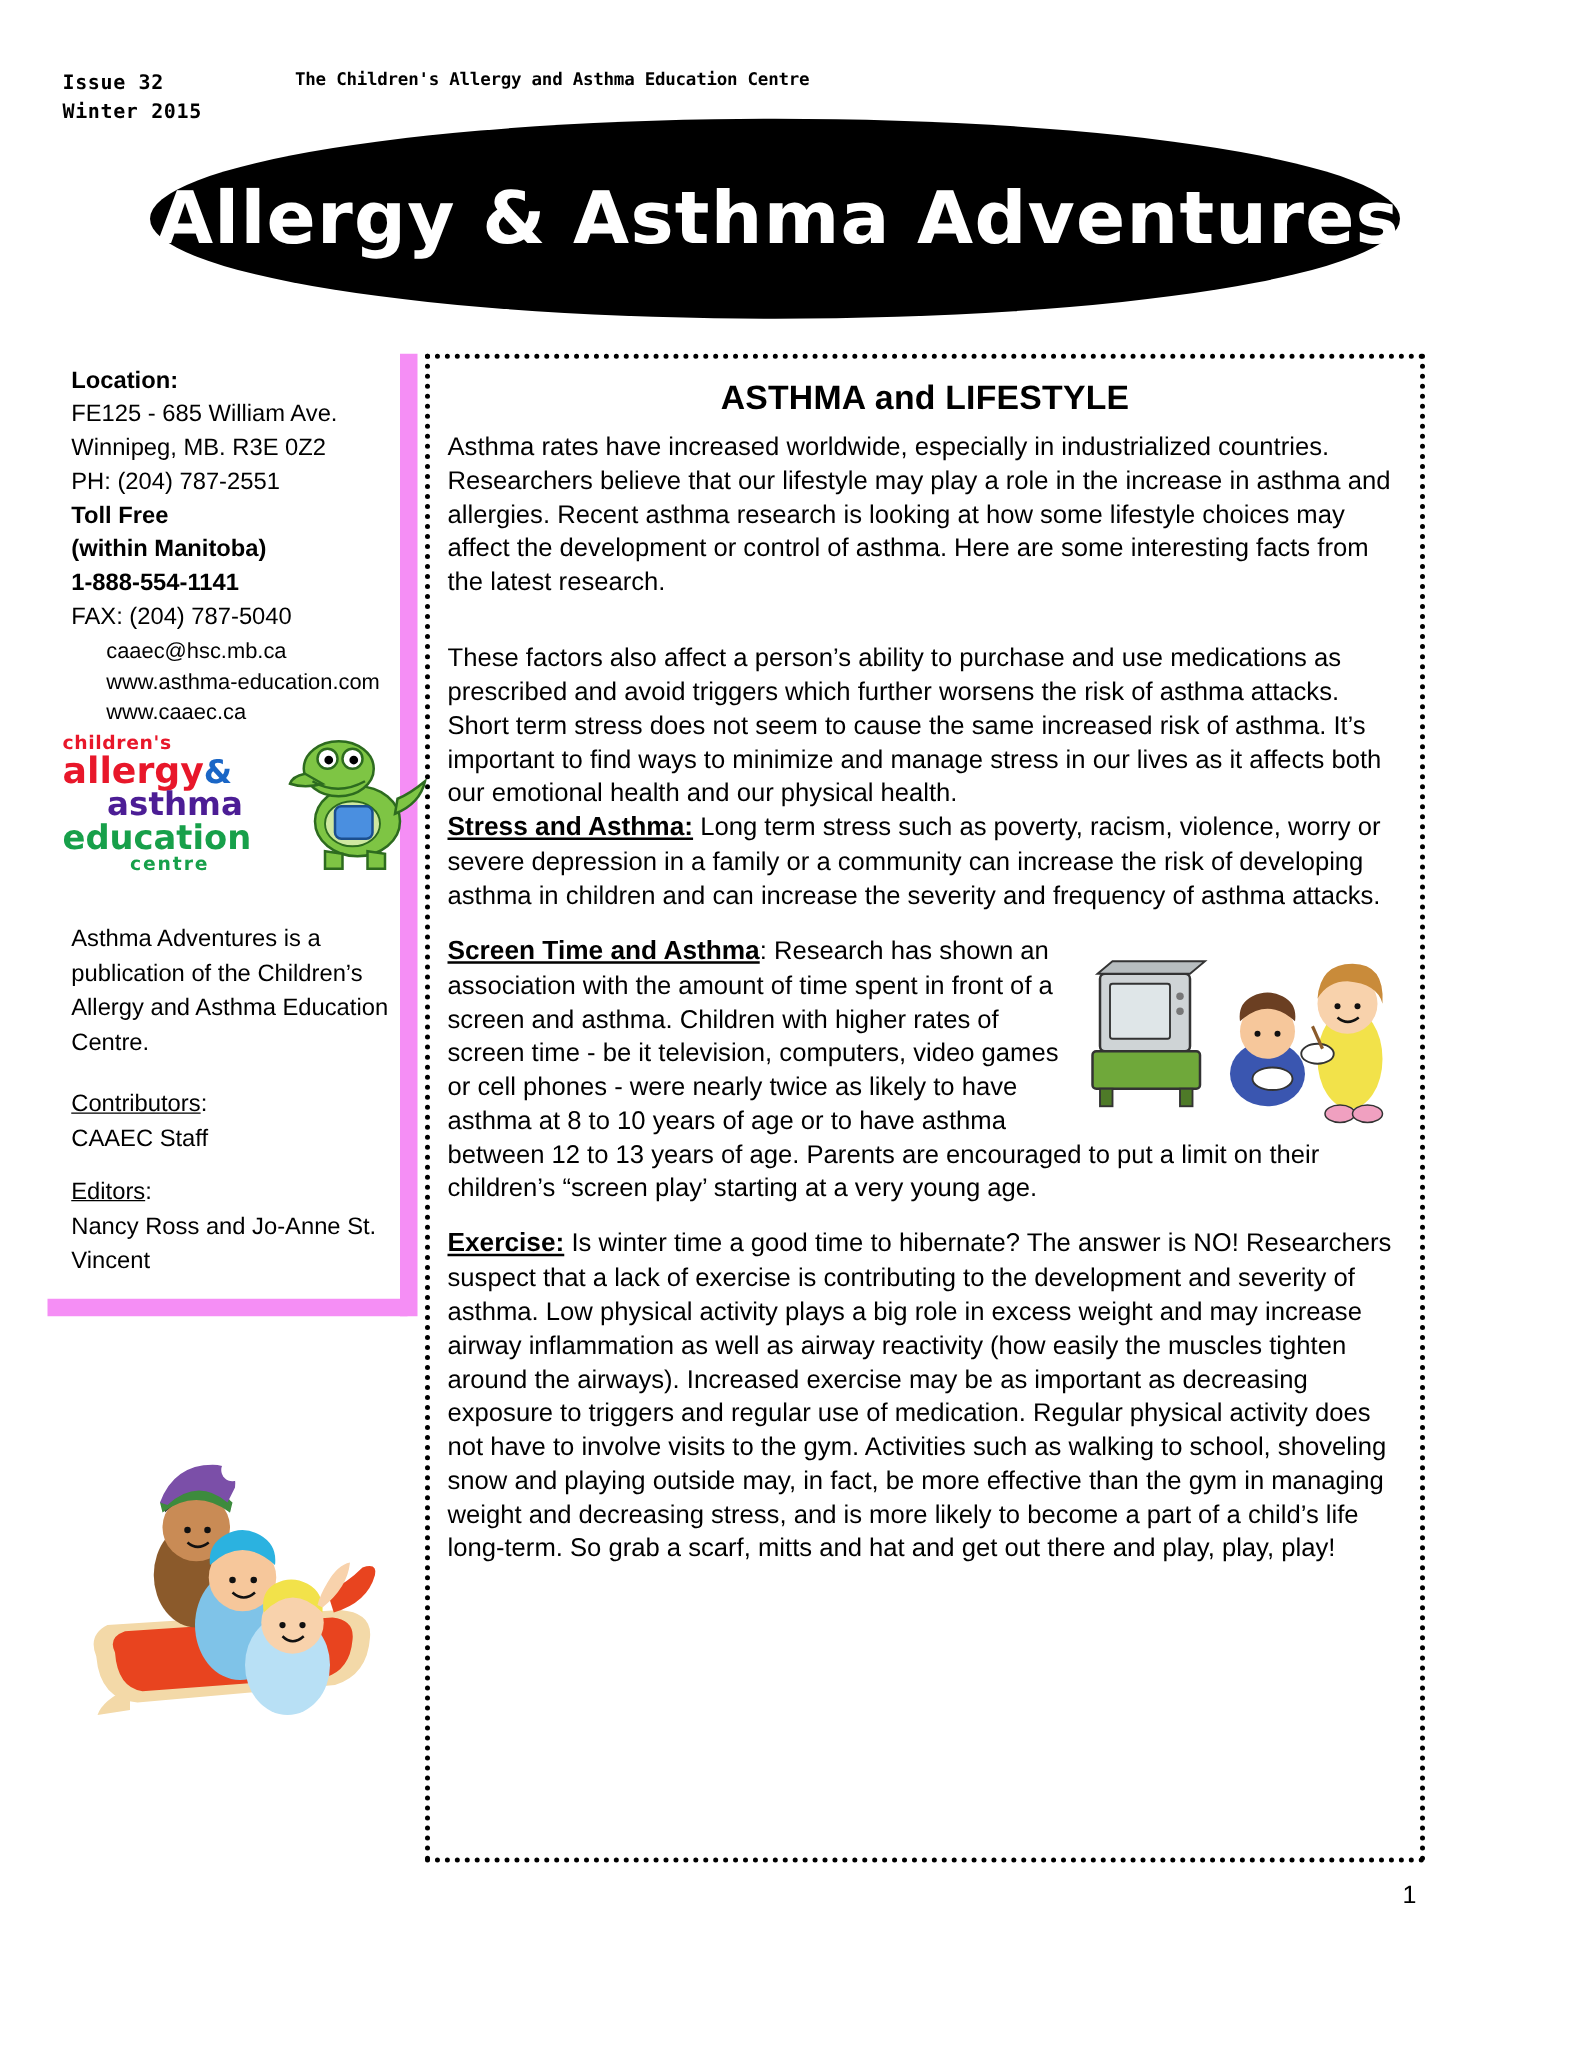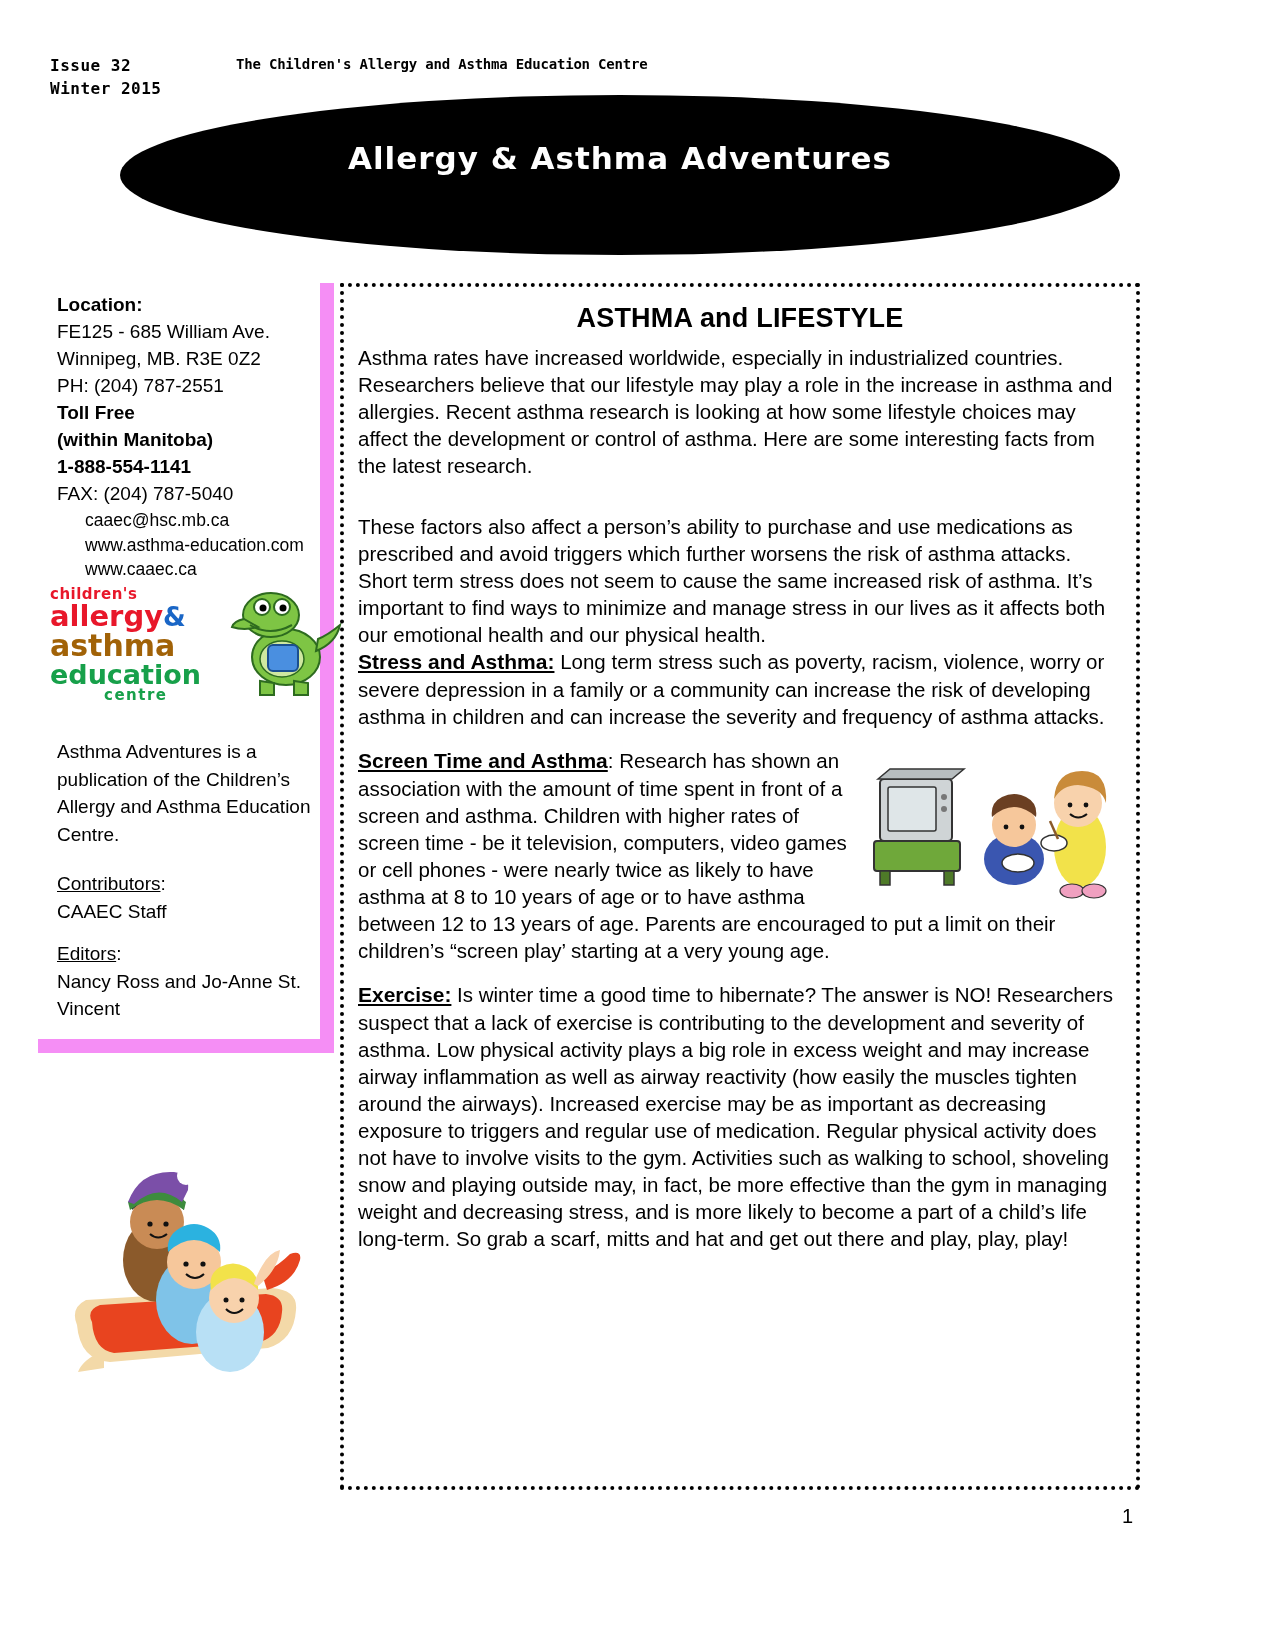--- a/index.html
+++ b/index.html
@@ -48,24 +48,24 @@
     top: 95px;
     width: 1000px;
     height: 160px;
     background: #000000;
     border-radius: 50% / 50%;
   }
   .oval-title {
     position: absolute;
     width: 100%;
     top: 45px;
-    text-align: center;
+    text-align: right;
     color: #ffffff;
     font-family: "DejaVu Sans", sans-serif;
-    font-size: 31px;
+    font-size: 58px;
     font-weight: bold;
     letter-spacing: 1px;
   }
   .left-band {
     position: absolute;
     left: 38px;
     top: 283px;
     width: 288px;
     height: 770px;
     background: #ffffff;
@@ -104,21 +104,21 @@
     position: absolute;
     left: 4px;
     top: 2px;
     width: 180px;
     font-family: "DejaVu Sans", sans-serif;
     font-weight: bold;
     line-height: 1.0;
   }
   .logo-text .l1 { color: #e8172a; font-size: 15px; letter-spacing: .5px; }
   .logo-text .l2 { color: #e8172a; font-size: 29px; }
-  .logo-text .l3 { color: #a16207; font-size: 30px; }
+  .logo-text .l3 { color: #4c1d95; font-size: 26px; text-align: center; }
   .logo-text .l4 { color: #17a04a; font-size: 27px; }
   .logo-text .l5 { color: #17a04a; font-size: 15px; letter-spacing: 1.5px; padding-left: 54px; }
   .amp {
     color: #1a66c6;
     font-size: 26px;
     font-weight: bold;
   }
   .croc {
     position: absolute;
     left: 178px;

